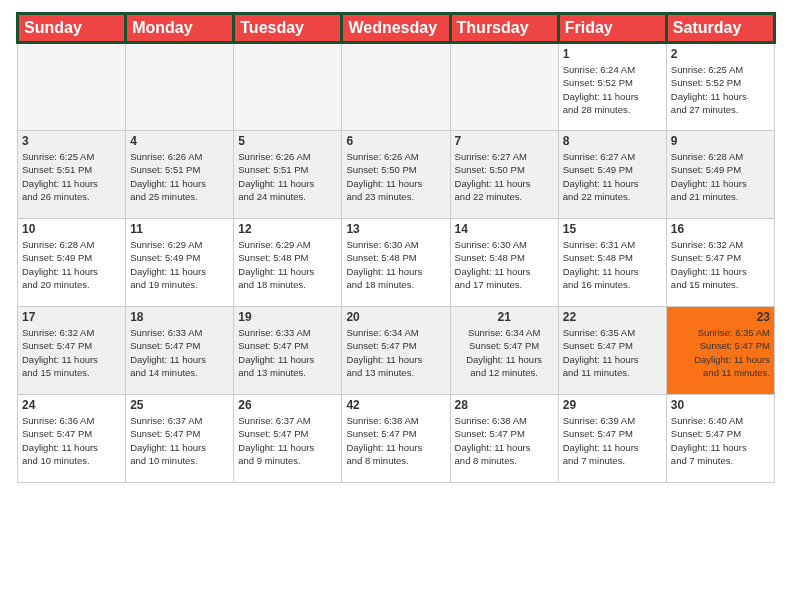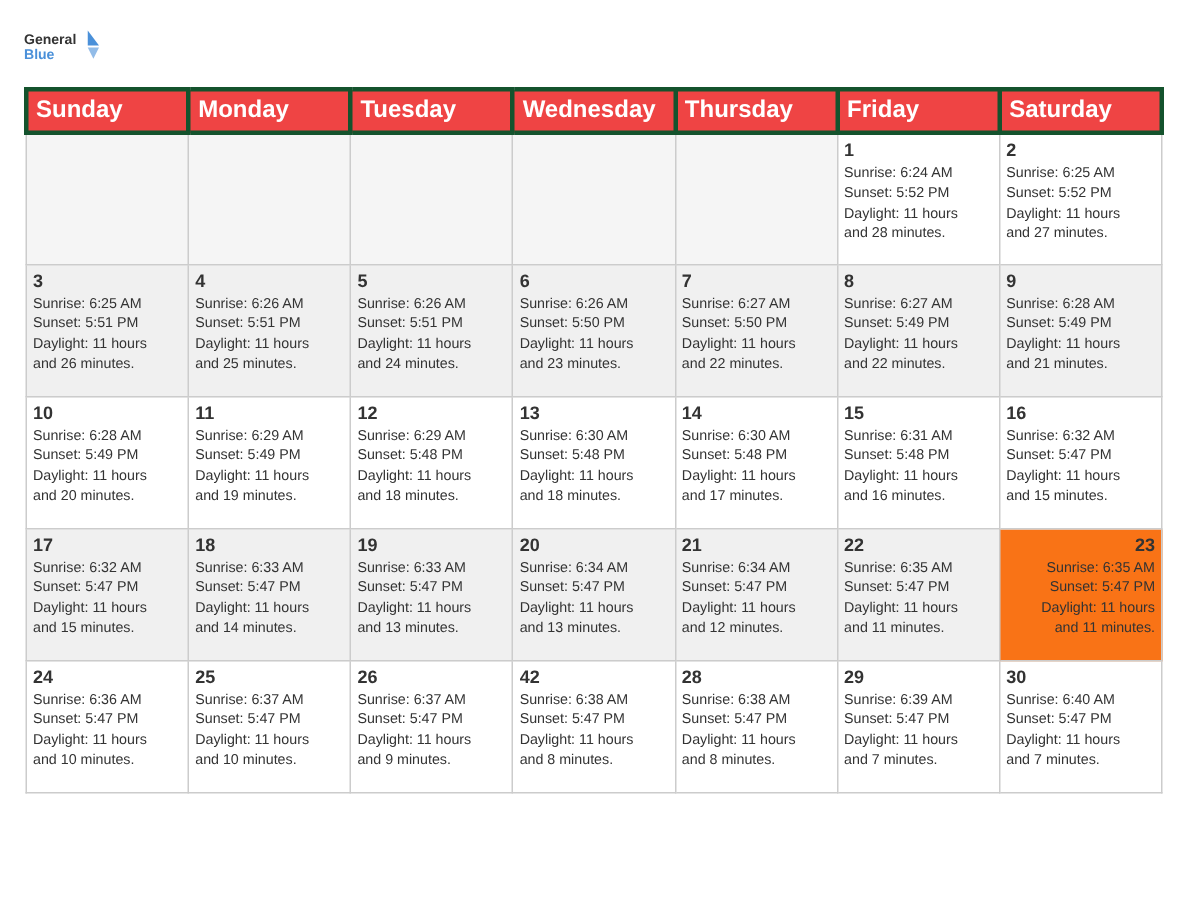--- a/index.html
+++ b/index.html
@@ -79,34 +79,20 @@
       background: #fff;
     }
     tr:nth-child(even) td:not(.empty) {
       background: #f5f5f5;
     }
   </style>
 </head>
 <body>
 
 <div class="container">
-  <div class="header-row">
-    <div class="logo">
-  <svg width="50" height="38" viewBox="0 0 80 38">
-    <text x="0" y="16" font-size="15" font-weight="bold" font-family="Arial" fill="#333">General</text>
-    <text x="0" y="32" font-size="15" font-weight="bold" font-family="Arial" fill="#4a90d9">Blue</text>
-    <polygon points="68,2 80,18 68,18" fill="#4a90d9"></polygon>
-    <polygon points="68,20 80,20 74,32" fill="#4a90d9" opacity="0.6"></polygon>
-  </svg>
-</div>
-    <div class="title-block">
-      <div class="month-title"></div>
-      <div class="location-title"></div>
-    </div>
-  </div>
 
   <table class="calendar">
     <thead>
       <tr>
       <th>Sunday</th>
           <th>Monday</th>
           <th>Tuesday</th>
           <th>Wednesday</th>
           <th>Thursday</th>
           <th>Friday</th>
@@ -259,21 +245,21 @@
 Daylight: 11 hours
 and 13 minutes.</div>
           </td>
           <td style="background: rgb(240, 240, 240); margin-left: 12px;">
             <span class="day-num">20</span>
             <div class="day-info" style="white-space: pre-line;">Sunrise: 6:34 AM
 Sunset: 5:47 PM
 Daylight: 11 hours
 and 13 minutes.</div>
           </td>
-          <td style="background: rgb(240, 240, 240);">
+          <td style="background: rgb(240, 240, 240); text-align: center;">
             <span class="day-num">21</span>
             <div class="day-info" style="white-space: pre-line;">Sunrise: 6:34 AM
 Sunset: 5:47 PM
 Daylight: 11 hours
 and 12 minutes.</div>
           </td>
           <td style="background: rgb(240, 240, 240);">
             <span class="day-num">22</span>
             <div class="day-info" style="white-space: pre-line;">Sunrise: 6:35 AM
 Sunset: 5:47 PM

